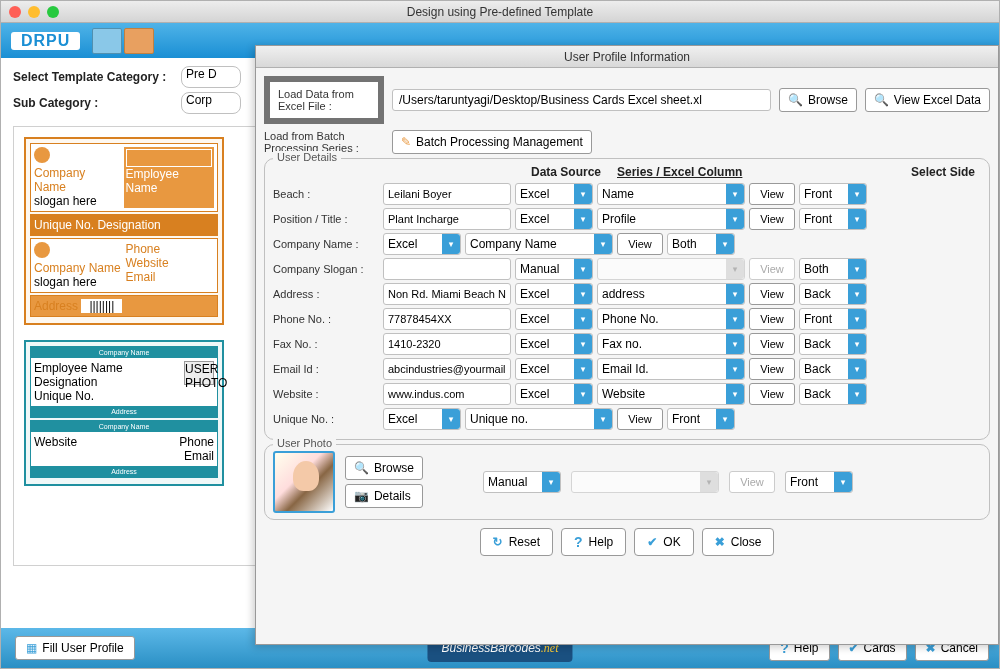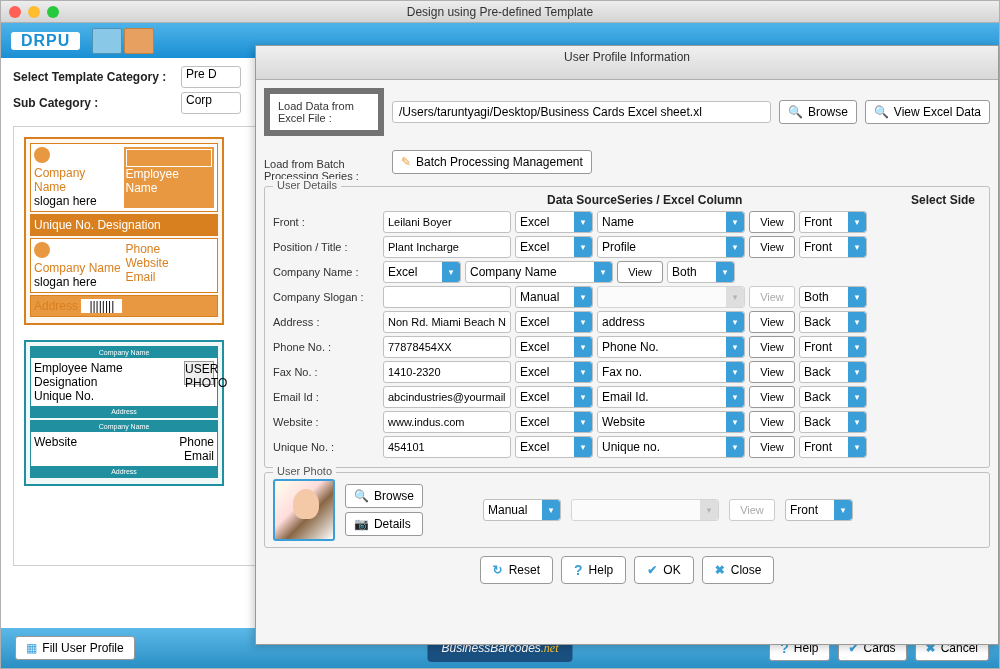--- a/index.html
+++ b/index.html
@@ -19,54 +19,54 @@
 
 .top-banner { background: linear-gradient(#4fb3e8, #1a8fd4); height: 35px; display: flex; align-items: center; padding: 0 10px; }
 .logo { background: #fff; color: #1a8fd4; font-weight: bold; font-size: 16px; padding: 0 10px; border-radius: 3px; letter-spacing: 1px; }
 .banner-icons { margin-left: 12px; display: flex; gap: 2px; }
 .banner-icon { width: 30px; height: 26px; background: #e8a060; border: 1px solid #c08040; border-radius: 2px; }
 .banner-icon.blue { background: #8ac8e8; border-color: #5090b0; }
 
 .form-section { padding: 8px 12px; background: #fff; }
 .form-row { display: flex; align-items: center; margin-bottom: 4px; gap: 8px; }
 .form-label { font-weight: bold; color: #222; min-width: 160px; }
-.template-select { height: 22px; border: 1px solid #c0c0c0; border-radius: 3px; padding: 0 4px; background: #fff; position: relative; width: 60px; }
+.template-select { height: 22px; border: 1px solid #c0c0c0; border-radius: 8px; padding: 0 4px; background: #fff; position: relative; width: 60px; }
 
 .templates-panel { background: #fff; margin: 0 12px; border: 1px solid #d0d0d0; padding: 10px; height: 440px; overflow-y: auto; }
 .template-card { width: 200px; margin-bottom: 15px; }
 .card-orange { border: 2px solid #d88020; background: #fef8f0; padding: 4px; }
 .card-teal { border: 2px solid #2090a0; background: #f0f8f8; padding: 4px; }
 
 .bottom-bar { position: absolute; bottom: 0; left: 0; right: 0; height: 40px; background: linear-gradient(#5cb8e8, #2a8fc4); display: flex; align-items: center; padding: 0 10px; }
 .bb-btn { background: #fff; border: 1px solid #999; border-radius: 3px; padding: 4px 10px; display: inline-flex; align-items: center; gap: 5px; cursor: pointer; margin-left: 4px; }
 .bb-logo { position: absolute; left: 50%; transform: translateX(-50%); background: #1a5080; color: #fff; padding: 6px 14px; border-radius: 4px; font-size: 13px; font-style: italic; }
 .bb-logo .net { color: #ffcc33; font-family: Liberation Serif, serif; }
 .bb-right { margin-left: auto; display: flex; gap: 4px; }
 
 
 .dialog { position: absolute; top: 22px; left: 254px; width: 744px; height: 600px; background: #f5f5f5; border: 1px solid #999; box-shadow: -2px 2px 8px rgba(0,0,0,0.2); }
-.dialog-titlebar { height: 34px; background: linear-gradient(#f0f0f0, #d8d8d8); border-bottom: 1px solid #b0b0b0; text-align: center; line-height: 22px; font-size: 12px; color: #333; }
+.dialog-titlebar { height: 22px; background: linear-gradient(#f0f0f0, #d8d8d8); border-bottom: 1px solid #b0b0b0; text-align: center; line-height: 22px; font-size: 12px; color: #333; }
 .dialog-body { padding: 8px; height: calc(100% - 22px); overflow: hidden; }
 
 .load-section { display: flex; align-items: center; gap: 8px; margin-bottom: 6px; }
 .load-label { border: 6px solid #737373; padding: 6px 8px; background: #fff; color: #333; width: 120px; font-size: 11px; }
 .path-input { flex: 1; height: 22px; border: 1px solid #c0c0c0; border-radius: 3px; padding: 0 6px; background: #fff; }
 .icon-btn { background: #fff; border: 1px solid #999; border-radius: 3px; padding: 3px 8px; display: inline-flex; align-items: center; gap: 5px; cursor: pointer; height: 24px; }
 
 .load-section2 { display: flex; align-items: center; gap: 8px; margin-bottom: 4px; }
-.load-label2 { width: 120px; font-size: 11px; color: #333; margin-top: 16px; }
-
-.fieldset { border: 1px solid #c0c0c0; border-radius: 3px; padding: 6px 8px; margin-bottom: 4px; position: relative; }
+.load-label2 { width: 120px; font-size: 11px; color: #333; }
+
+.fieldset { border: 1px solid #c0c0c0; border-radius: 10px; padding: 6px 8px; margin-bottom: 4px; position: relative; }
 .fieldset-legend { position: absolute; top: -8px; left: 8px; background: #f5f5f5; padding: 0 4px; font-size: 11px; color: #555; }
 
 .details-header { display: flex; font-weight: bold; color: #222; margin-bottom: 4px; font-size: 11px; }
 .dh-label { width: 110px; }
 .dh-val { width: 132px; }
-.dh-src { width: 102px; text-align: right; }
-.dh-col { width: 152px; }
+.dh-src { width: 102px; text-align: center; }
+.dh-col { width: 152px; text-decoration: underline; }
 .dh-view { width: 54px; }
 .dh-side { width: 70px; }
 
 .detail-row { display: flex; align-items: center; margin-bottom: 3px; gap: 4px; }
 .dr-label { width: 106px; font-size: 11px; color: #333; }
 .dr-input { width: 128px; height: 22px; border: 1px solid #c0c0c0; border-radius: 3px; padding: 0 4px; background: #fff; font-size: 11px; }
 .dr-select { width: 78px; height: 22px; border: 1px solid #c0c0c0; border-radius: 3px; background: #fff; position: relative; display: flex; align-items: center; padding: 0 4px; font-size: 11px; }
 .dr-select.wide { width: 148px; }
 .dr-select.side { width: 68px; }
 .sel-arrow { position: absolute; right: 0; top: 0; width: 18px; height: 100%; background: #3a9fd8; display: flex; align-items: center; justify-content: center; color: #fff; font-size: 9px; border-radius: 0 3px 3px 0; }
@@ -224,21 +224,21 @@
           <div class="details-header">
             <span class="dh-label"></span>
             <span class="dh-val"></span>
             <span class="dh-src">Data Source</span>
             <span class="dh-col">Series / Excel Column</span>
             <span class="dh-view"></span>
             <span class="dh-side" style="margin-left:auto;">Select Side</span>
           </div>
           <div id="rows-container">
               <div class="detail-row">
-                <span class="dr-label">Front :</span>
+                <span class="dr-label">Beach :</span>
                 <input class="dr-input" value="Leilani Boyer" style="">
                 <div class="dr-select">
                   <span>Excel</span>
                   <span class="sel-arrow">▾</span>
                 </div>
                 <div class="dr-select wide" style="">
                   <span>Name</span>
                   <span class="sel-arrow ">▾</span>
                 </div>
                 <button class="dr-view">View</button>
@@ -377,21 +377,20 @@
                   <span class="sel-arrow ">▾</span>
                 </div>
                 <button class="dr-view">View</button>
                 <div class="dr-select side">
                   <span>Back</span>
                   <span class="sel-arrow">▾</span>
                 </div>
               </div>
               <div class="detail-row">
                 <span class="dr-label">Unique No. :</span>
-                <input class="dr-input" value="454101" style="">
                 <div class="dr-select">
                   <span>Excel</span>
                   <span class="sel-arrow">▾</span>
                 </div>
                 <div class="dr-select wide" style="">
                   <span>Unique no.</span>
                   <span class="sel-arrow ">▾</span>
                 </div>
                 <button class="dr-view">View</button>
                 <div class="dr-select side">

